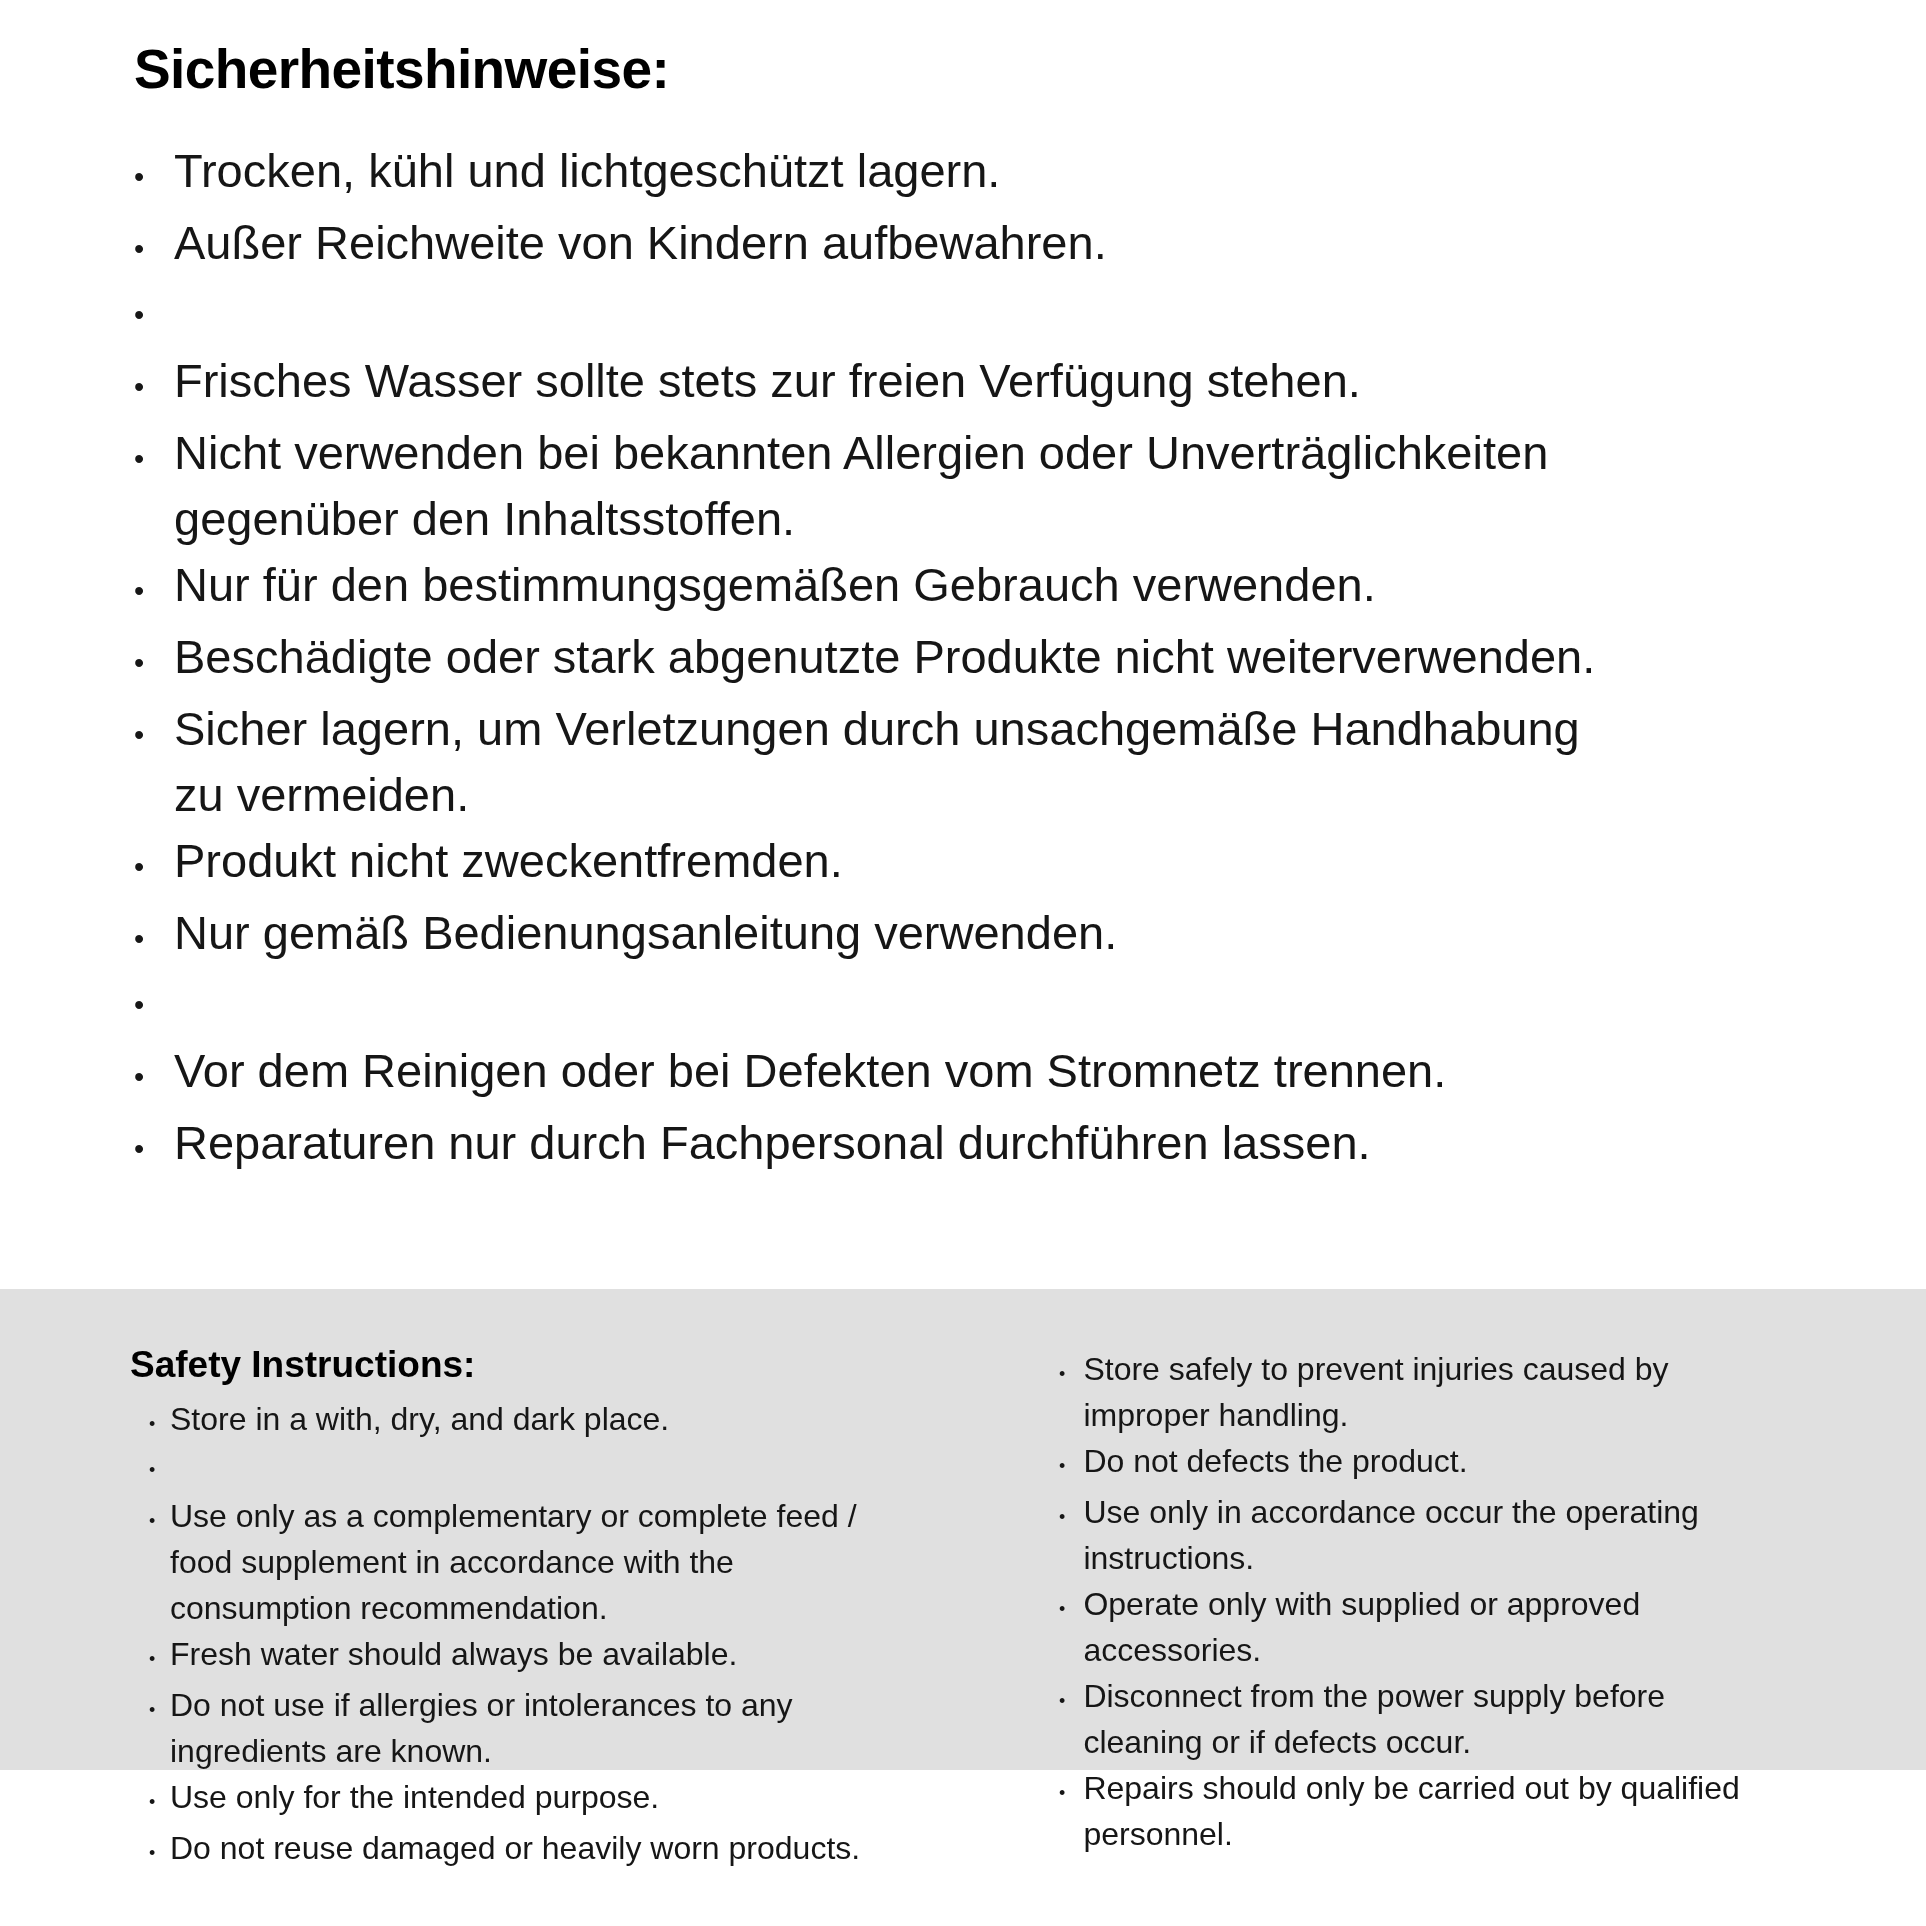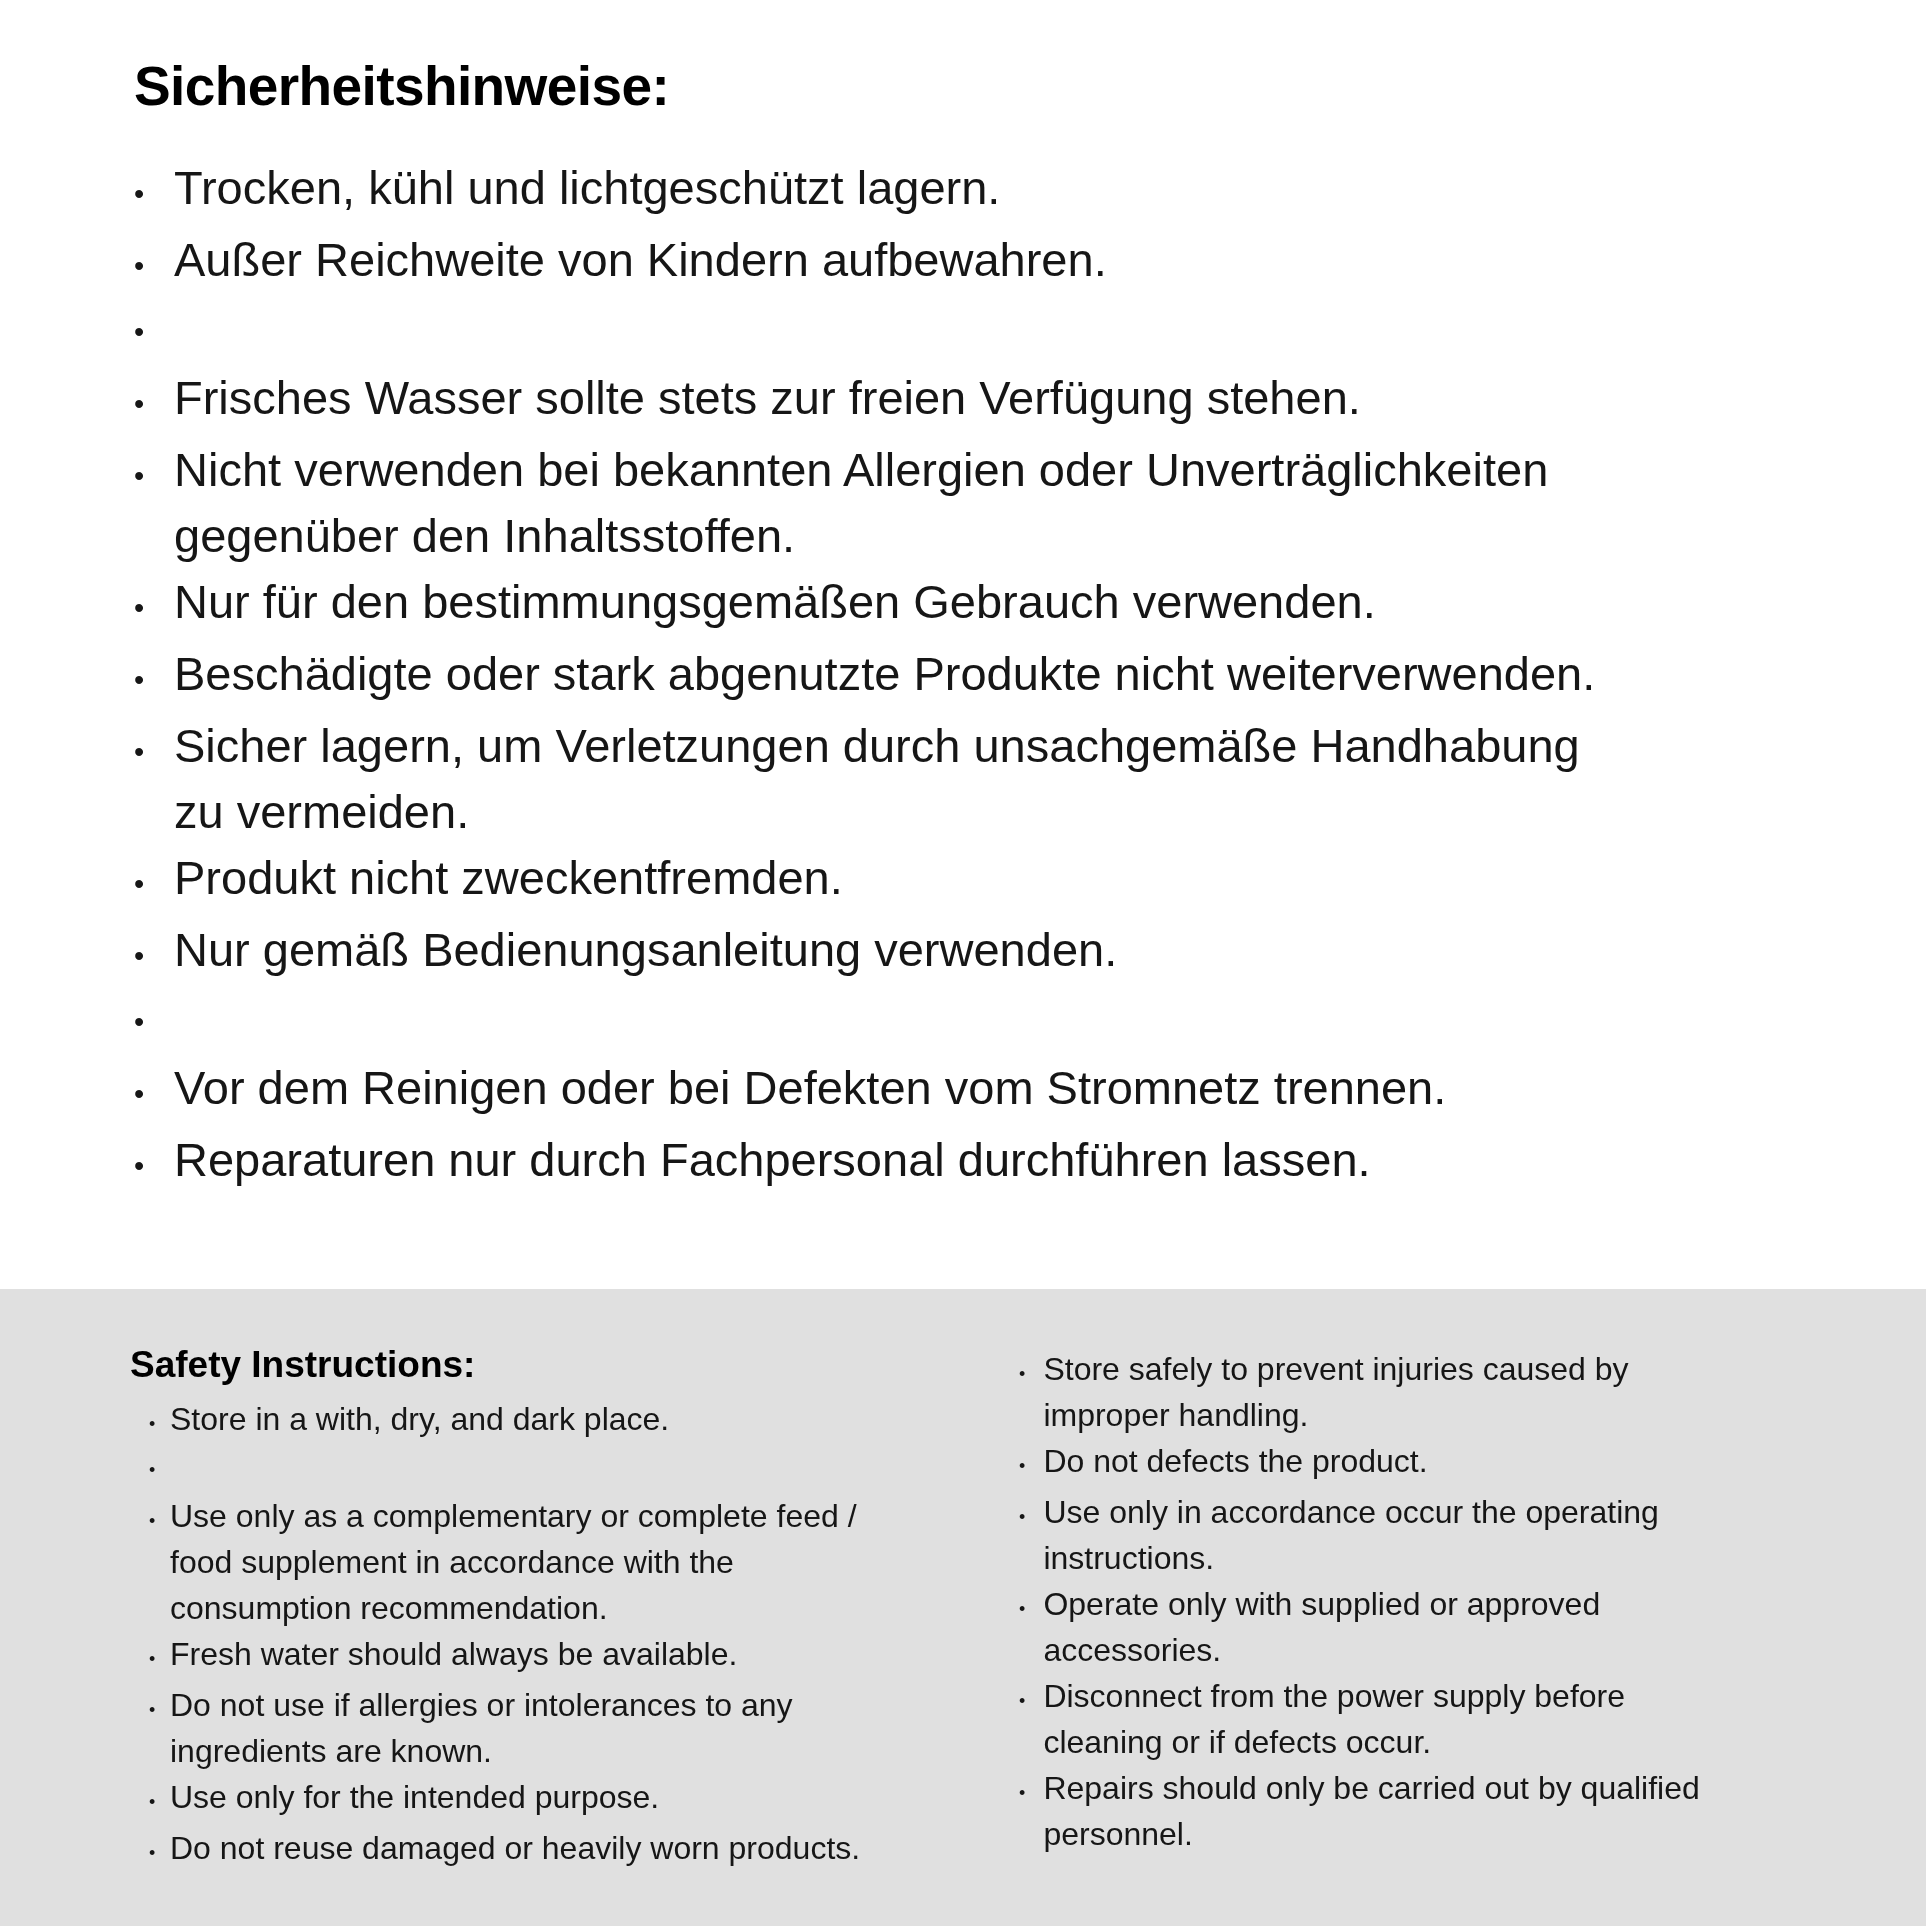--- a/index.html
+++ b/index.html
@@ -10,21 +10,21 @@
     width: 1926px;
     height: 1926px;
     background: #ffffff;
     font-family: "Liberation Sans", "DejaVu Sans", sans-serif;
     color: #161616;
     overflow: hidden;
   }
   .white-section {
     box-sizing: border-box;
     height: 1289px;
-    padding: 54px 39px 0 134px;
+    padding: 37px 39px 0 134px;
   }
   .de-title {
     margin: 0 0 37px 0;
     font-size: 55px;
     line-height: 64px;
     font-weight: 700;
     color: #000000;
     letter-spacing: -0.6px;
     white-space: pre;
   }
@@ -48,24 +48,25 @@
     font-size: 47px;
     line-height: 66px;
     margin-left: 37px;
   }
   .de-list .bullet {
     width: 40px;
     font-size: 0.62em;
   }
   .gray-section {
     box-sizing: border-box;
-    height: 637px;
+    height: 481px;
     background: #e0e0e0;
     padding: 53px 39px 0 130px;
     display: flex;
+    gap: 40px;
   }
   .col-left {
     flex: 0 0 889px;
   }
   .col-right {
     flex: 1 1 auto;
     margin-top: 3.9px;
   }
   .en-title {
     margin: 0;

